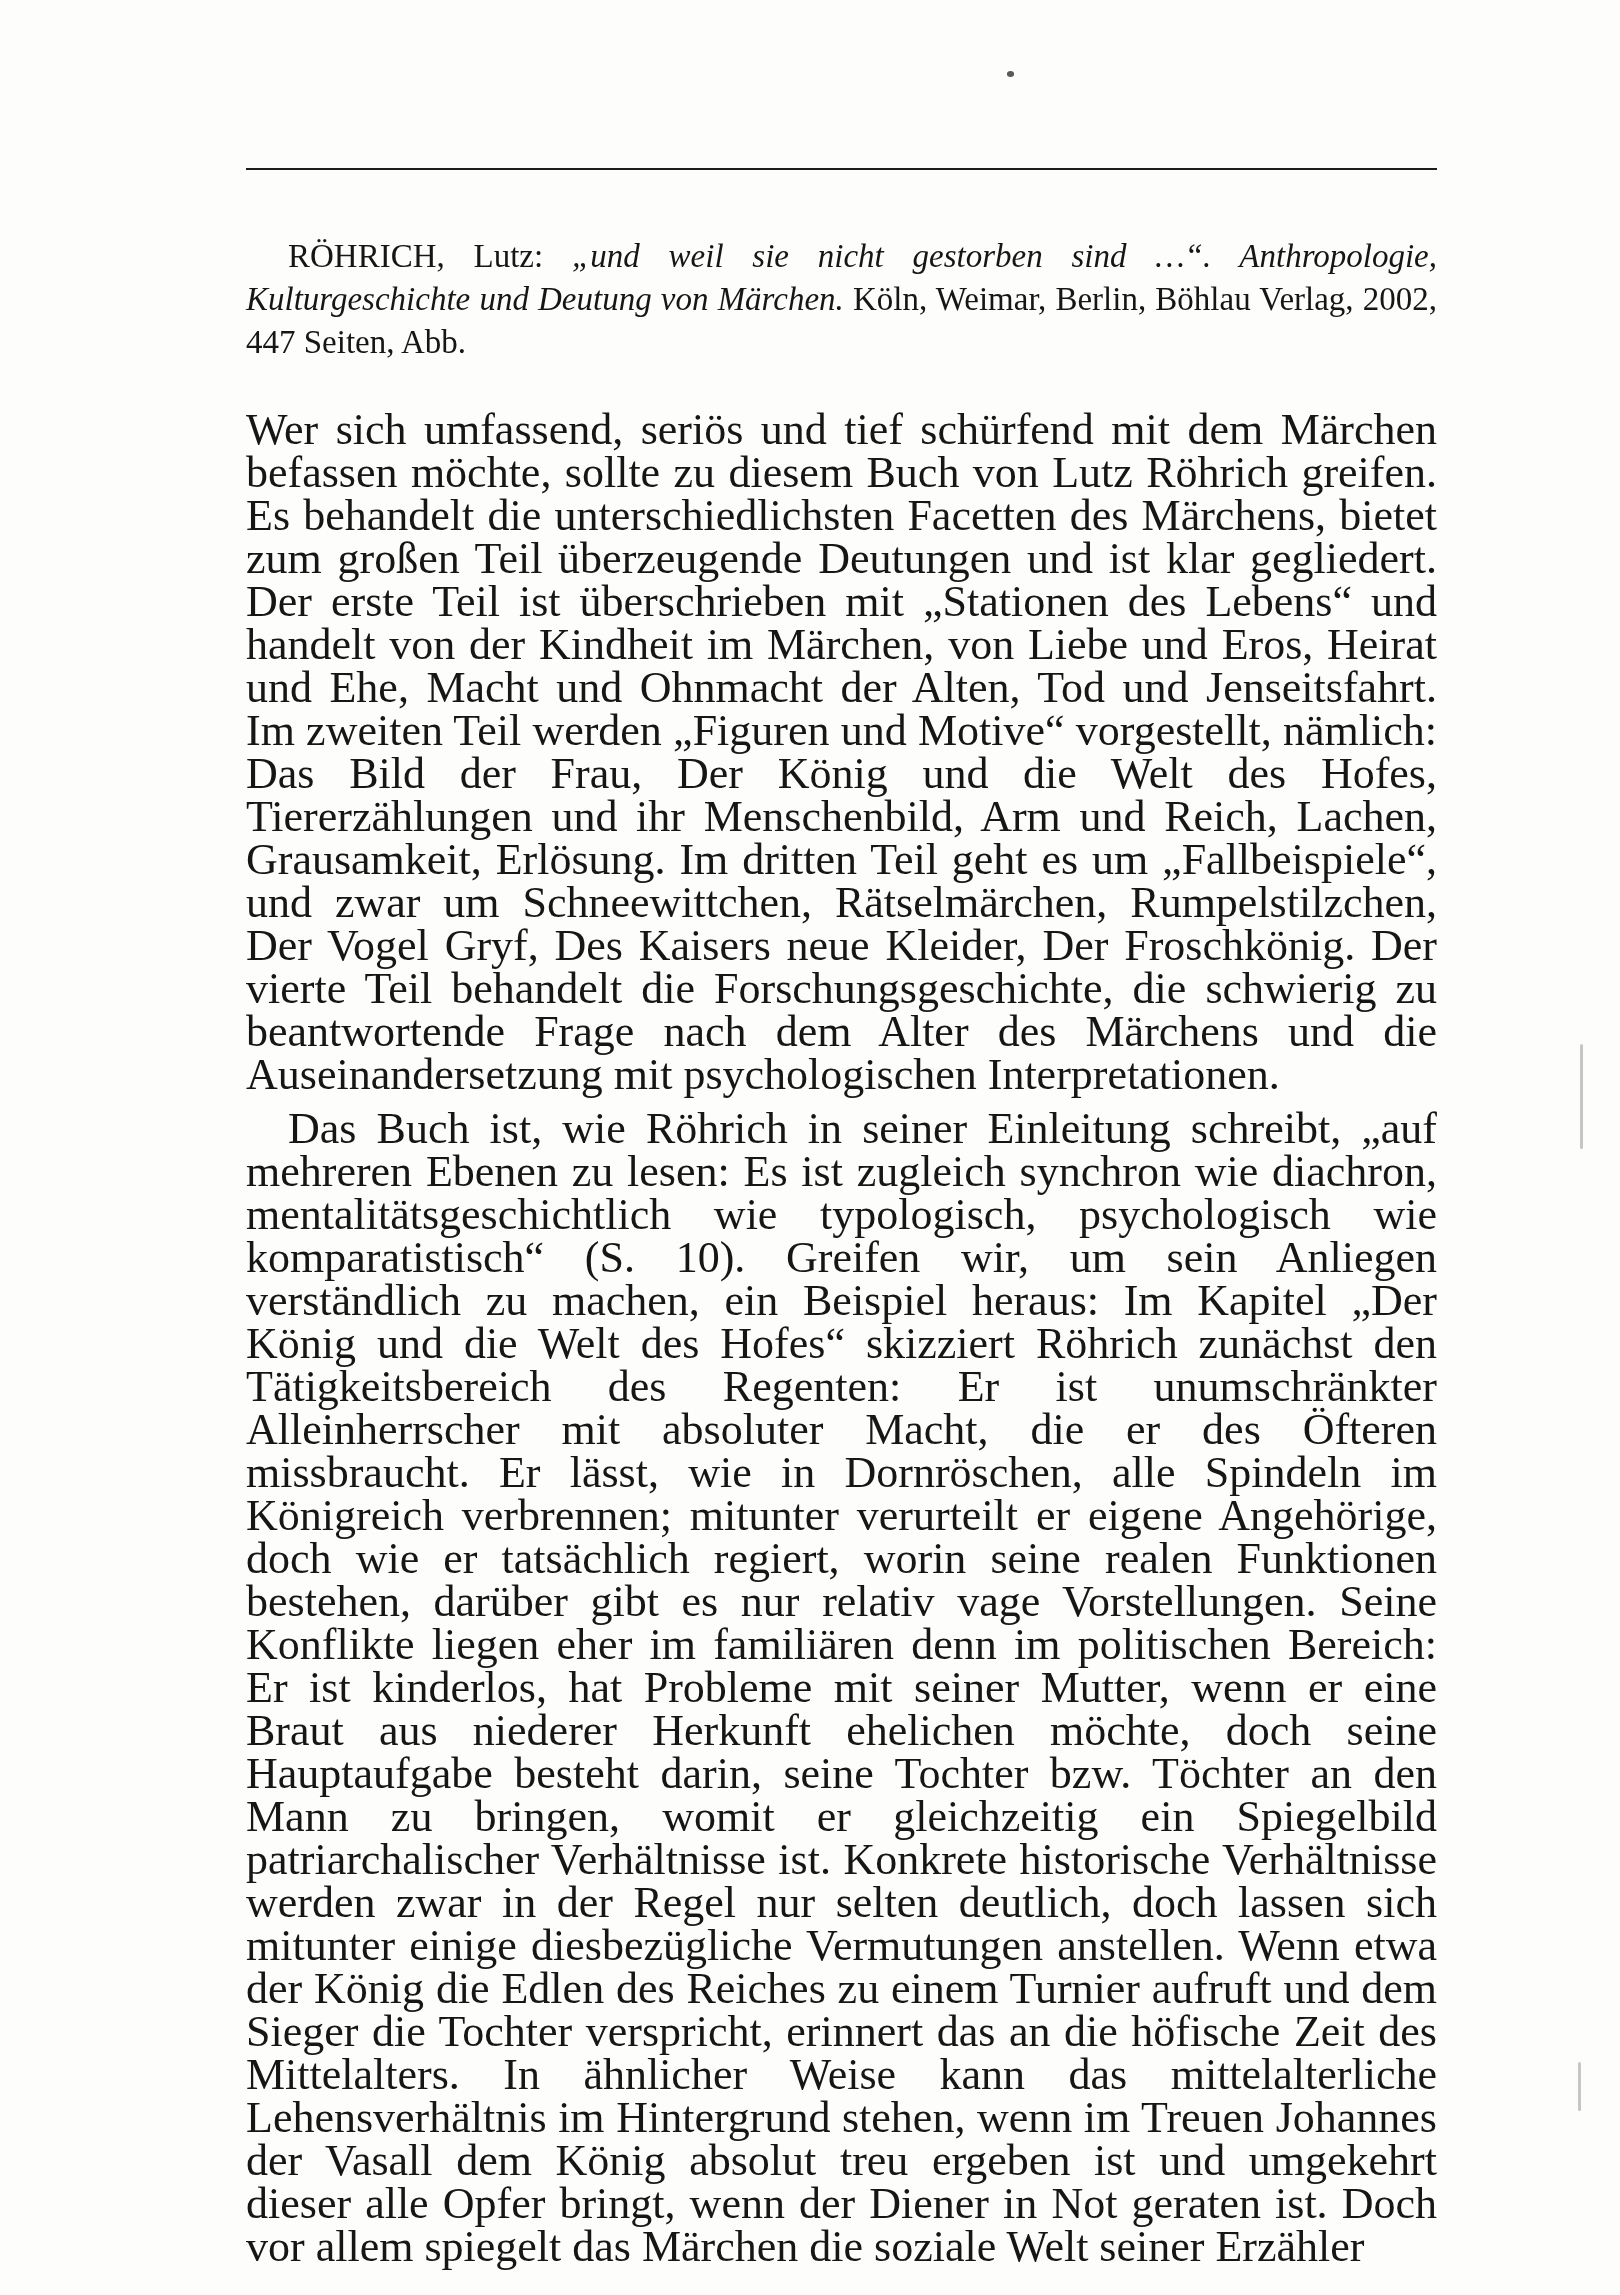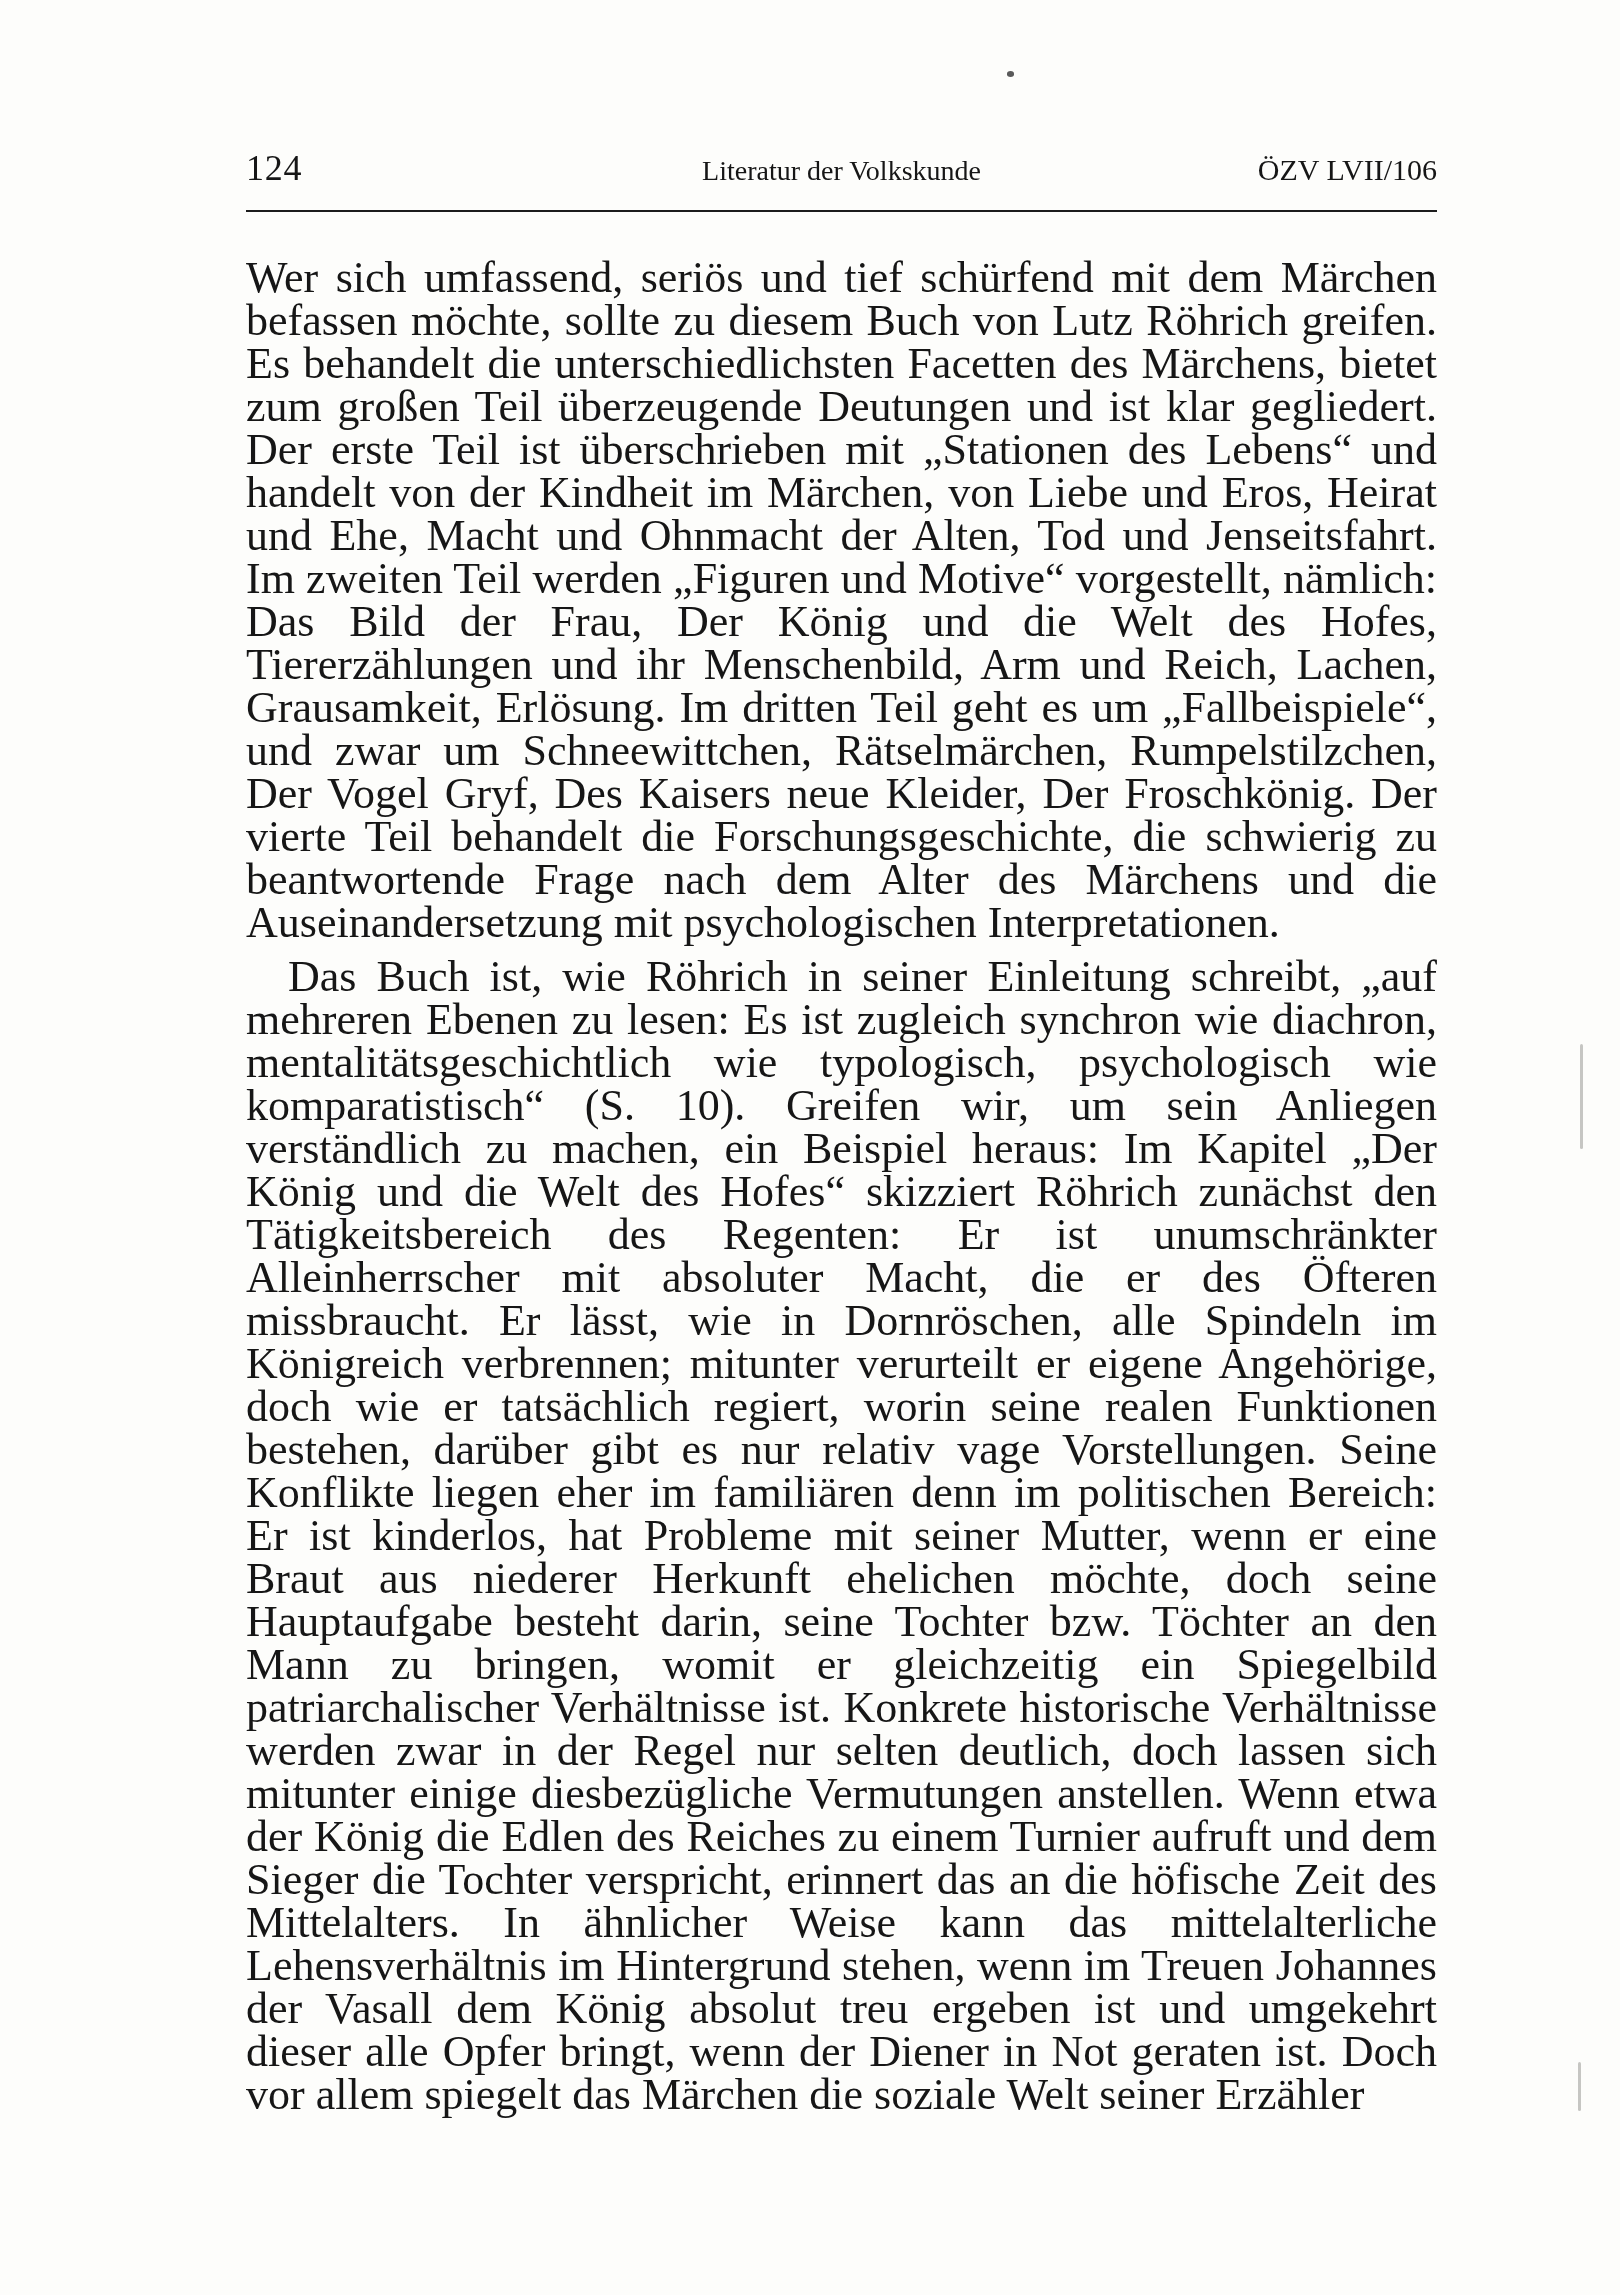--- a/index.html
+++ b/index.html
@@ -101,28 +101,24 @@
 <body>
 
 <div class="page">
 
   <div class="speck"></div>
   <div class="edge-mark edge-mark-1"></div>
   <div class="edge-mark edge-mark-2"></div>
 
   <div class="content">
 
-    <header class="page-header">
-      <span class="pagenum">124</span>
-      <span class="running">Literatur der Volkskunde</span>
-      <span class="issue">ÖZV LVII/106</span>
-    </header>
 
     <div class="rule"></div>
 
+    <p class="citation"><span>RÖHRICH, Lutz: </span><em>„und weil sie nicht gestorben sind …“. Anthropologie, Kulturgeschichte und Deutung von Märchen.</em><span> Köln, Weimar, Berlin, Böhlau Verlag, 2002, 447 Seiten, Abb.</span></p>
 
     <p class="body-para first">Wer sich umfassend, seriös und tief schürfend mit dem Märchen befassen möchte, sollte zu diesem Buch von Lutz Röhrich greifen. Es behandelt die unterschiedlichsten Facetten des Märchens, bietet zum großen Teil überzeugende Deutungen und ist klar gegliedert. Der erste Teil ist überschrieben mit „Stationen des Lebens“ und handelt von der Kindheit im Märchen, von Liebe und Eros, Heirat und Ehe, Macht und Ohnmacht der Alten, Tod und Jenseitsfahrt. Im zweiten Teil werden „Figuren und Motive“ vorgestellt, nämlich: Das Bild der Frau, Der König und die Welt des Hofes, Tiererzählungen und ihr Menschenbild, Arm und Reich, Lachen, Grausamkeit, Erlösung. Im dritten Teil geht es um „Fallbeispiele“, und zwar um Schneewittchen, Rätselmärchen, Rumpelstilzchen, Der Vogel Gryf, Des Kaisers neue Kleider, Der Froschkönig. Der vierte Teil behandelt die Forschungsgeschichte, die schwierig zu beantwortende Frage nach dem Alter des Märchens und die Auseinandersetzung mit psychologischen Interpretationen.</p>
 
     <p class="body-para indent">Das Buch ist, wie Röhrich in seiner Einleitung schreibt, „auf mehreren Ebenen zu lesen: Es ist zugleich synchron wie diachron, mentalitätsgeschichtlich wie typologisch, psychologisch wie komparatistisch“ (S. 10). Greifen wir, um sein Anliegen verständlich zu machen, ein Beispiel heraus: Im Kapitel „Der König und die Welt des Hofes“ skizziert Röhrich zunächst den Tätigkeitsbereich des Regenten: Er ist unumschränkter Alleinherrscher mit absoluter Macht, die er des Öfteren missbraucht. Er lässt, wie in Dornröschen, alle Spindeln im Königreich verbrennen; mitunter verurteilt er eigene Angehörige, doch wie er tatsächlich regiert, worin seine realen Funktionen bestehen, darüber gibt es nur relativ vage Vorstellungen. Seine Konflikte liegen eher im familiären denn im politischen Bereich: Er ist kinderlos, hat Probleme mit seiner Mutter, wenn er eine Braut aus niederer Herkunft ehelichen möchte, doch seine Hauptaufgabe besteht darin, seine Tochter bzw. Töchter an den Mann zu bringen, womit er gleichzeitig ein Spiegelbild patriarchalischer Verhältnisse ist. Konkrete historische Verhältnisse werden zwar in der Regel nur selten deutlich, doch lassen sich mitunter einige diesbezügliche Vermutungen anstellen. Wenn etwa der König die Edlen des Reiches zu einem Turnier aufruft und dem Sieger die Tochter verspricht, erinnert das an die höfische Zeit des Mittelalters. In ähnlicher Weise kann das mittelalterliche Lehensverhältnis im Hintergrund stehen, wenn im Treuen Johannes der Vasall dem König absolut treu ergeben ist und umgekehrt dieser alle Opfer bringt, wenn der Diener in Not geraten ist. Doch vor allem spiegelt das Märchen die soziale Welt seiner Erzähler</p>
 
   </div>
 </div>
 
 
 </body></html>

